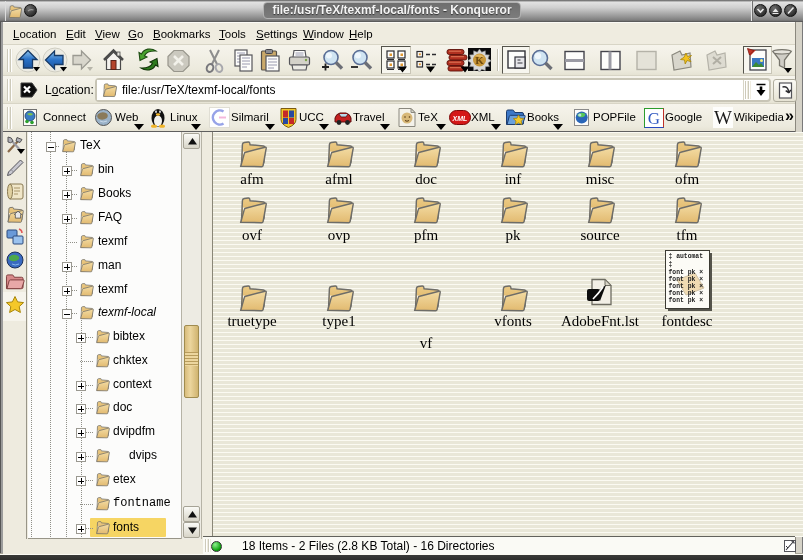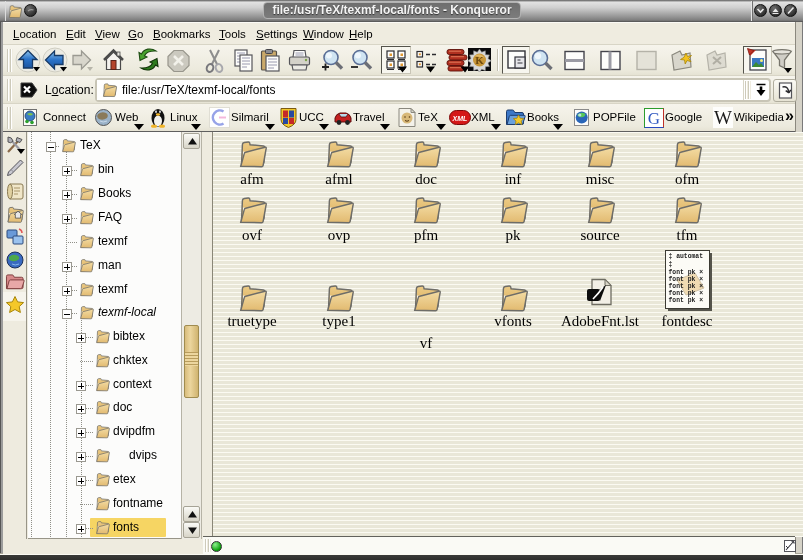--- a/index.html
+++ b/index.html
@@ -653,21 +653,21 @@
       <b></b>
     </div>
   <svg class="abs" style="left:66px;top:339px" width="17" height="16" viewBox="0 0 34 33">
       <use href="#folder"></use>
     </svg>
   <span class="abs" style="left:85px;top:340px;font-size:12px;">etex</span>
   <div class="abs hdot" style="left:52px;top:372px;width:13px;"></div>
   <svg class="abs" style="left:66px;top:363px" width="17" height="16" viewBox="0 0 34 33">
       <use href="#folder"></use>
     </svg>
-  <span class="abs" style="left:85px;top:364px;font-size:12px;">fontname</span>
+  <span class="abs" style="left:85px;top:364px;font-size:12px;font-family:Liberation Mono, monospace;">fontname</span>
   <div class="abs" style="left:62px;top:386px;width:76px;height:19px;background:#f6d563;border-radius:1px;"></div>
   <div class="abs hdot" style="left:52px;top:396px;width:13px;"></div>
   <div class="exp" style="left:48px;top:392px;">
       <i></i>
       <b></b>
     </div>
   <svg class="abs" style="left:66px;top:387px" width="17" height="16" viewBox="0 0 34 33">
       <use href="#folder"></use>
     </svg>
   <span class="abs" style="left:85px;top:388px;font-size:12px;">fonts</span>
@@ -781,18 +781,19 @@
       <text x="3.5" y="45" font-family="Liberation Mono" font-size="6.4" font-weight="bold" fill="#222">font pk ×</text>
       <text x="3.5" y="52" font-family="Liberation Mono" font-size="6.4" font-weight="bold" fill="#222">font pk ×</text>
   </svg>
   <div class="ilabel" style="left:431px;top:181px;">fontdesc</div>
 </div>
 <div class="abs" id="belowtree"></div>
 <div class="abs" id="statusbar">
   <div class="abs grip" style="left:2px;top:2px;height:13px;"></div>
   <div class="abs" style="left:8px;top:4px;width:11px;height:11px;border-radius:50%;
      background:radial-gradient(circle at 35% 30%,#8cf08c,#0aa00a 70%);border:1px solid #333;box-sizing:border-box;"></div>
+  <div class="abs" style="left:39px;top:2px;">18 Items - 2 Files (2.8 KB Total) - 16 Directories</div>
   <svg class="abs" style="left:581px;top:3px" width="12" height="12" viewBox="0 0 12 12">
     <rect x="0.5" y="0.5" width="11" height="11" fill="#fff" stroke="#55555a"></rect>
     <path d="M2 10 L9.5 1.5 M9.5 1.5 l0.8 2 M9.5 1.5 l-2 -0.6" stroke="#33333a" stroke-width="1.1" fill="none"></path>
     <path d="M2 6 l2 2" stroke="#33333a"></path>
   </svg>
 </div>
 
 </body></html>

